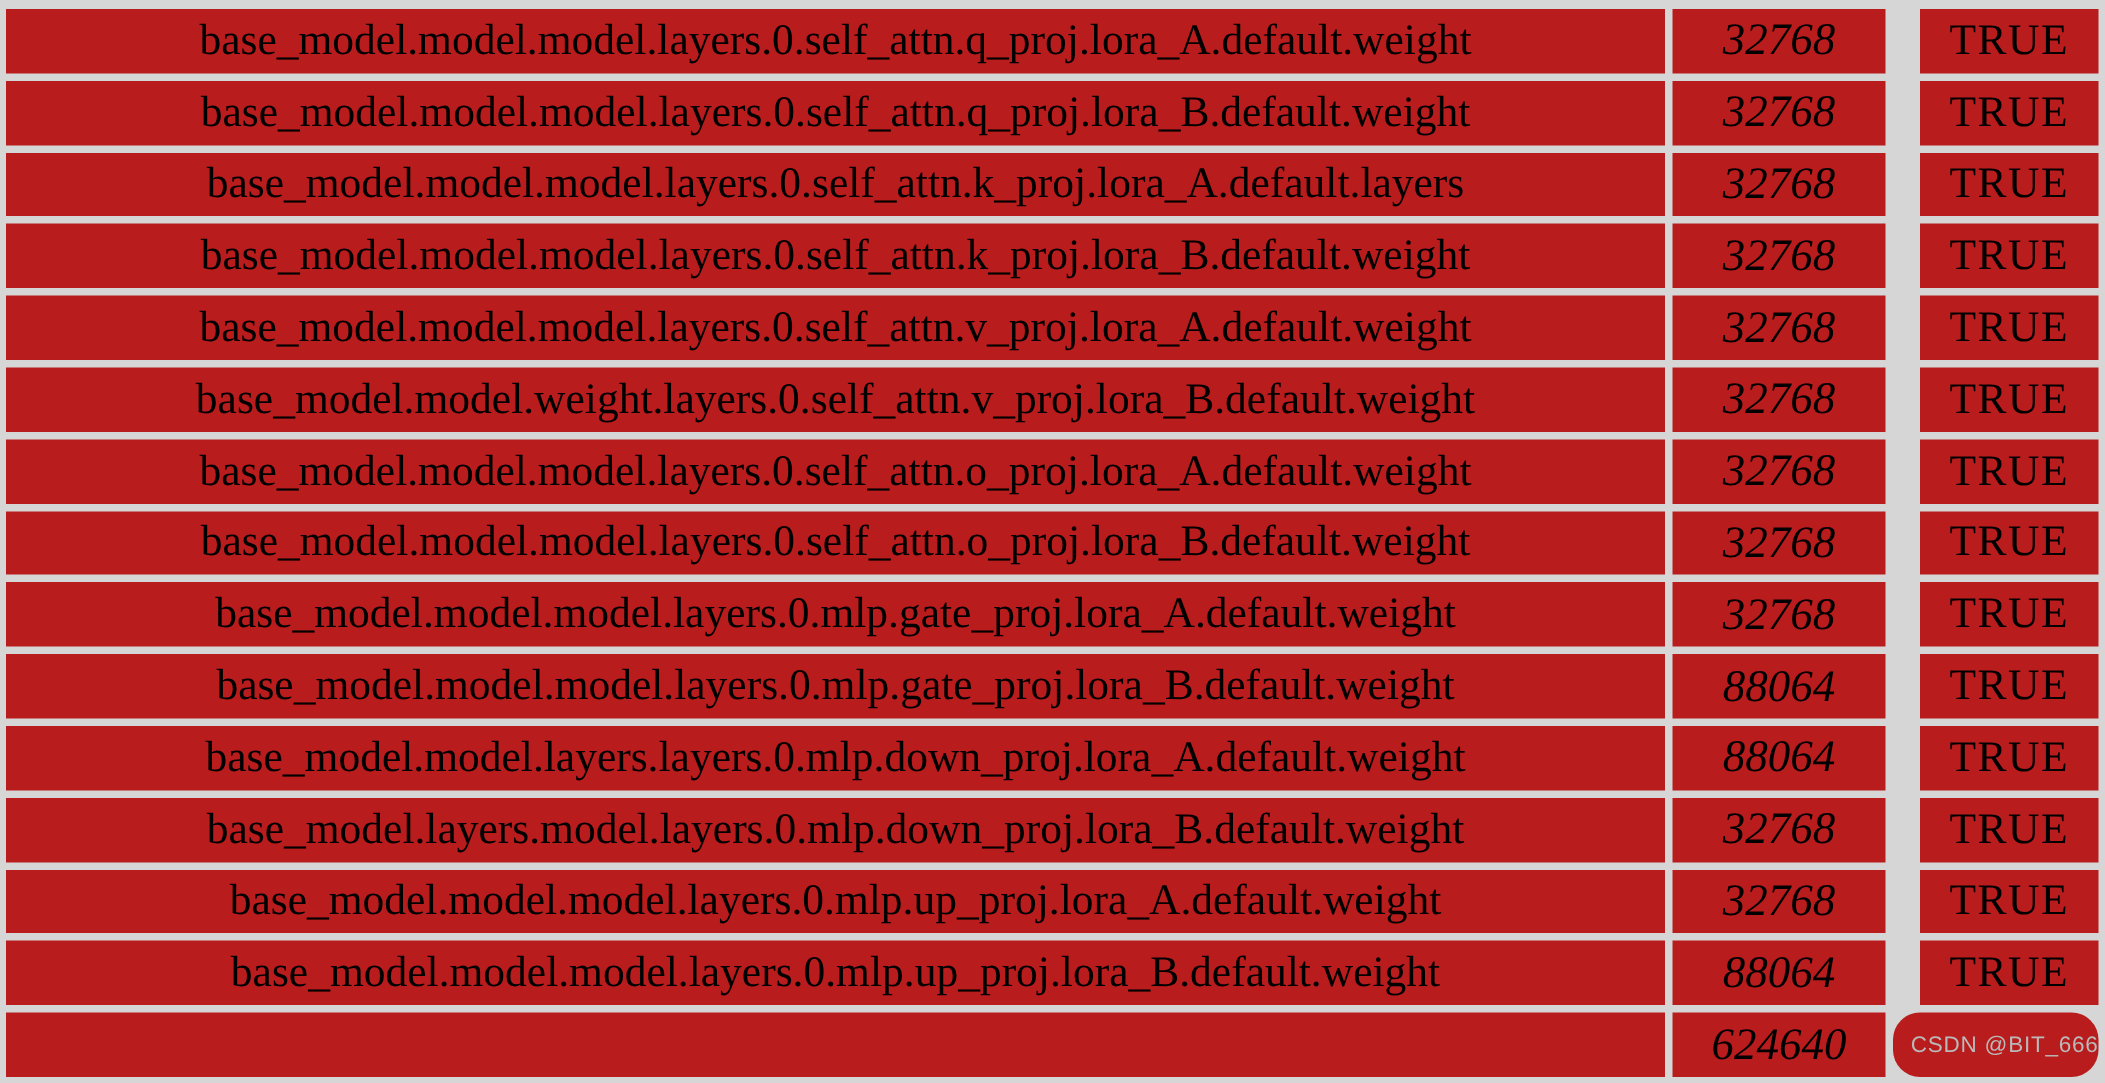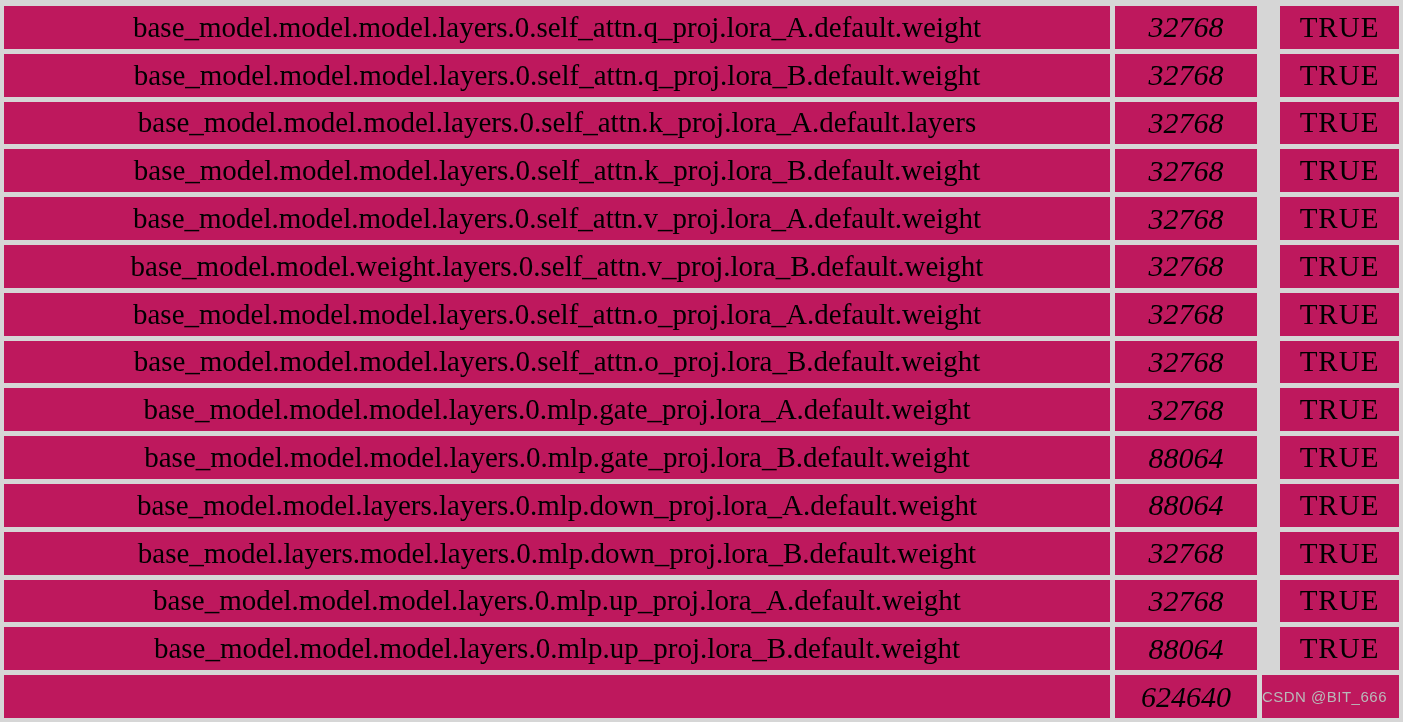--- a/index.html
+++ b/index.html
@@ -14,33 +14,33 @@
     width:1403px;height:722px;
     padding:6px 4px 4px 4px;
     display:grid;
     grid-template-columns:1106px 142px 1fr;
     grid-auto-rows:1fr;
     gap:5px;
     background:#d6d6d6;
   }
   .row{display:contents;}
   .cell{
-    background:#be185d;
+    background:#b91c1c;
     display:flex;
     align-items:center;
     justify-content:center;
     font-size:29px;
     color:#000000;
     white-space:nowrap;
     overflow:hidden;
     line-height:1;
   }
   .num{font-size:30px;font-style:italic;}
   .bool{font-size:29px;letter-spacing:1px;margin-left:18px;}
-  .wm-cell{justify-content:flex-end;padding-right:12px;}
+  .wm-cell{justify-content:flex-end;padding-right:0;border-radius:18px;}
   .wm{
     font-family:"Liberation Sans", sans-serif;
     font-size:15px;
     color:#b9b9b9;
     letter-spacing:0.5px;
   }
 </style>
 </head>
 <body>
 

